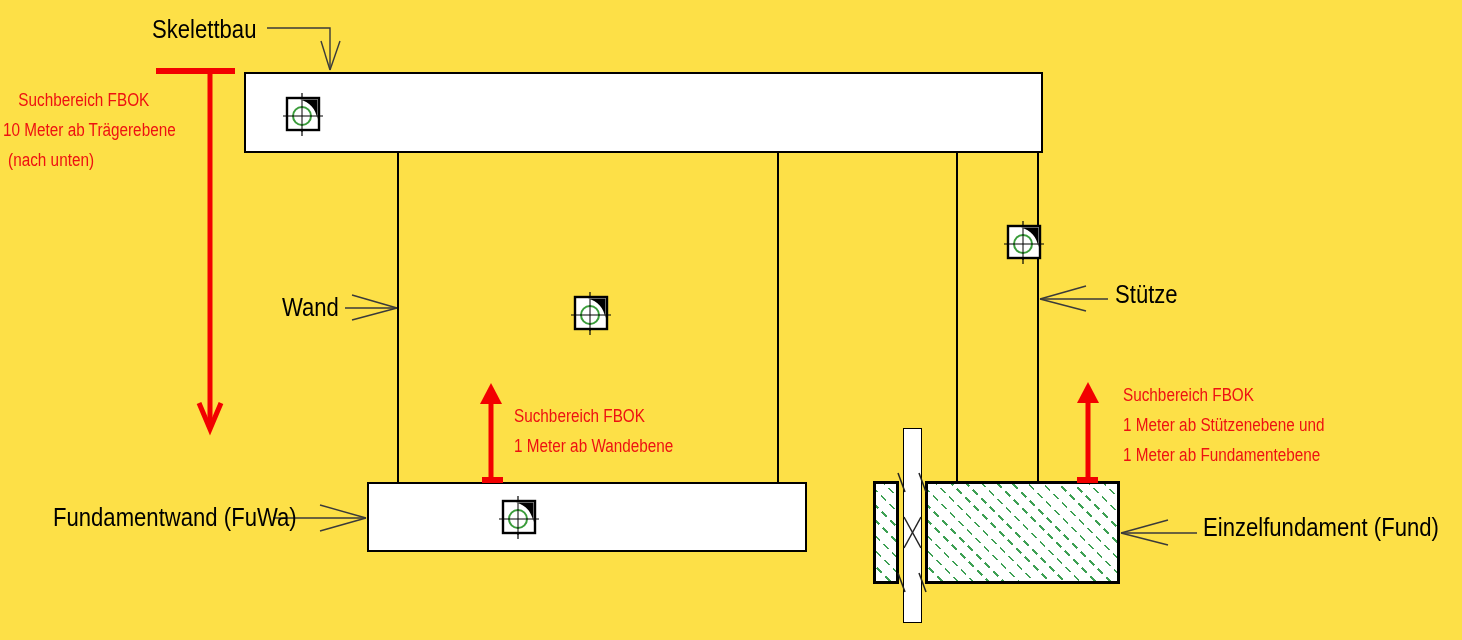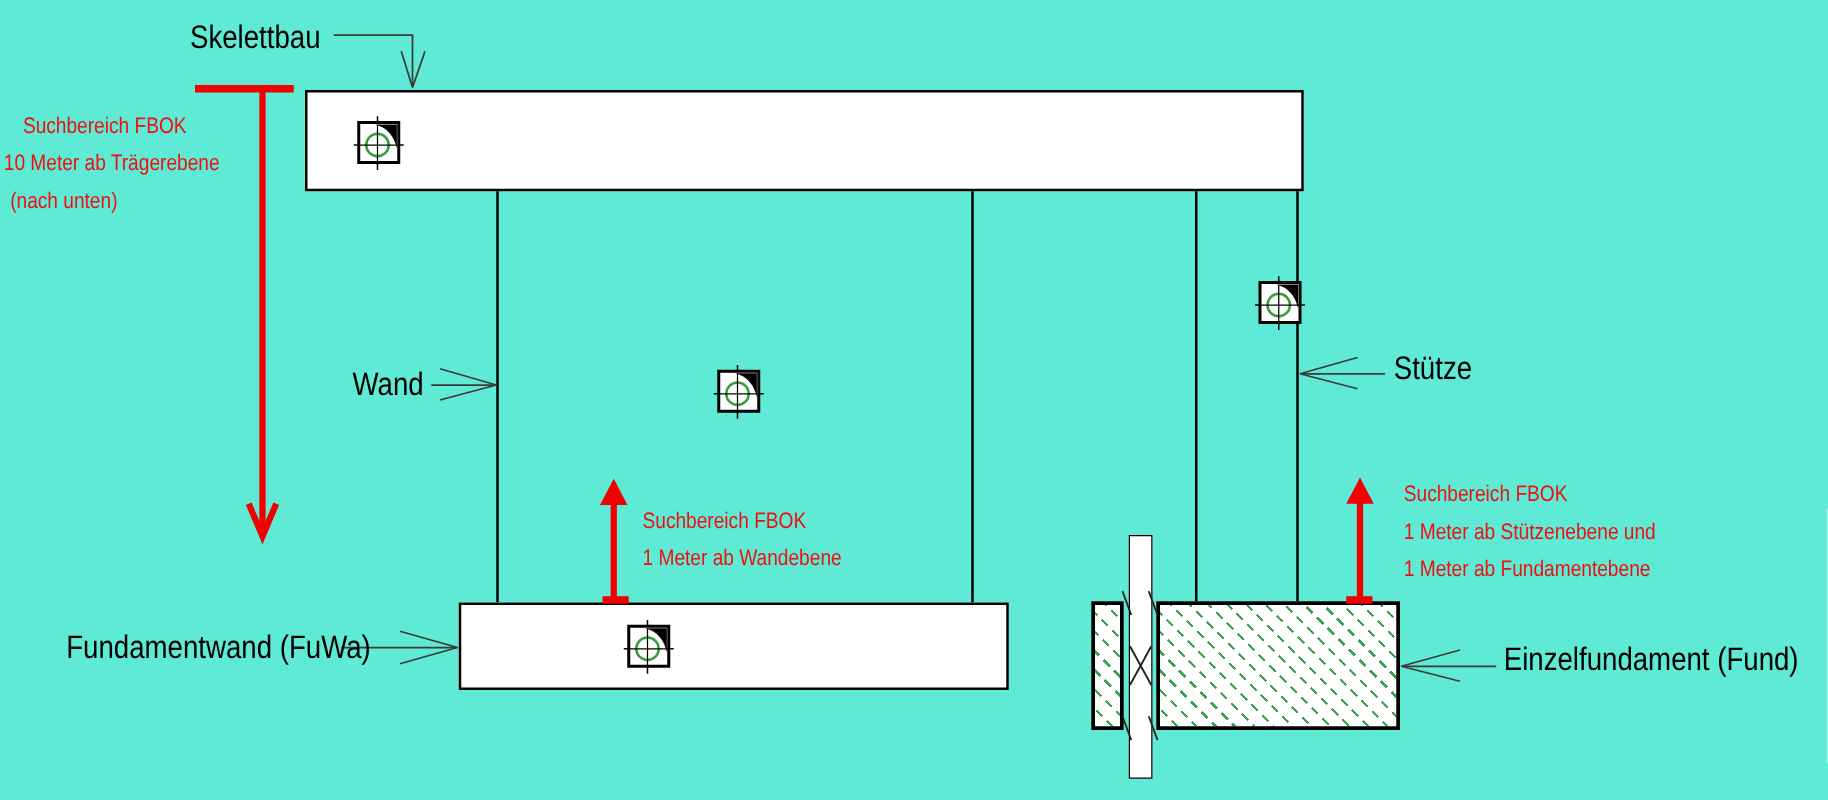--- a/index.html
+++ b/index.html
@@ -1,18 +1,18 @@
 <!DOCTYPE html>
 <html><head>
 <meta charset="utf-8">
 <style>
   html,body{margin:0;padding:0;background:#fff;}
   *{box-sizing:border-box;}
   .canvas{
-    position:relative;width:1462px;height:640px;background:#5eead4;
+    position:relative;width:1462px;height:640px;background:#fde047;
     font-family:"Liberation Sans",sans-serif;overflow:hidden;
   }
   
   .rect{position:absolute;border:2px solid #000;background:#fff;}
   .beam{left:244px;top:72px;width:799px;height:81px;}
   .fuwa{left:367px;top:482px;width:440px;height:70px;}
   .vline{position:absolute;width:2px;background:#000;}
   .wall-left{left:397px;top:153px;height:329px;}
   .wall-right{left:777px;top:153px;height:329px;}
   .col-left{left:956px;top:153px;height:328px;}

